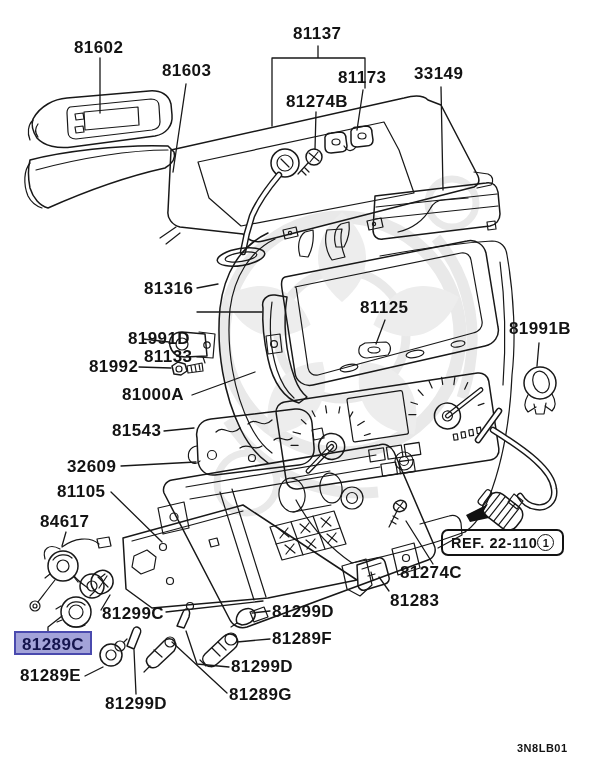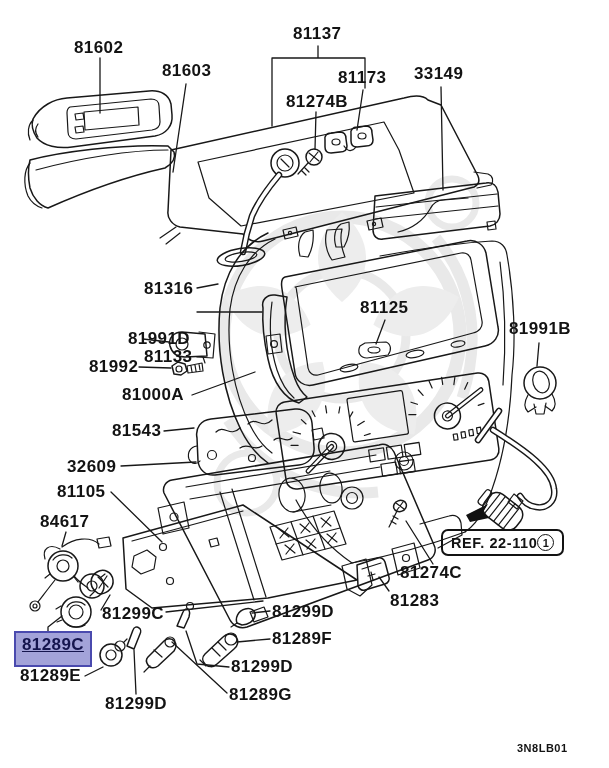--- a/index.html
+++ b/index.html
@@ -12,21 +12,21 @@
   .tk{fill:none;stroke:#181818;stroke-width:6.5;stroke-linecap:round;}
   .tw{fill:none;stroke:#ffffff;stroke-width:3.6;stroke-linecap:round;}
   .nb{fill:none;stroke:#181818;stroke-width:5;stroke-linecap:round;}
   .nw{fill:none;stroke:#ffffff;stroke-width:2.4;stroke-linecap:round;}
   .fb{fill:#111;stroke:none;}
   .wm{fill:none;stroke:#e9e9e9;}
   .wmf{fill:#ededed;stroke:none;}
   #label-layer{position:absolute;left:0;top:0;width:100%;height:100%;}
   .part-label{position:absolute;font-weight:bold;font-size:17px;letter-spacing:.4px;
               color:#131313;line-height:1;white-space:nowrap;cursor:pointer;}
-  .part-label.hl{padding:3px 6px 12px;border-style:solid;border-width:2px;text-decoration:underline;}
+  .part-label.hl{padding:3px 6px 0;border-style:solid;border-width:2px;}
   .ref-box{position:absolute;left:441px;top:529px;display:flex;align-items:center;
            border:2px solid #131313;border-radius:7px;padding:2px 8px;height:19px;
            font-weight:bold;font-size:14.5px;letter-spacing:.6px;color:#131313;cursor:pointer;}
   .ref-circ{display:flex;align-items:center;justify-content:center;width:15px;height:15px;
             border:1.6px solid #131313;border-radius:50%;font-size:11px;letter-spacing:0;}
   .doc-code{position:absolute;left:517px;top:742px;font-weight:bold;font-size:11px;
             letter-spacing:.5px;color:#131313;}
 </style>
 </head>
 <body>

